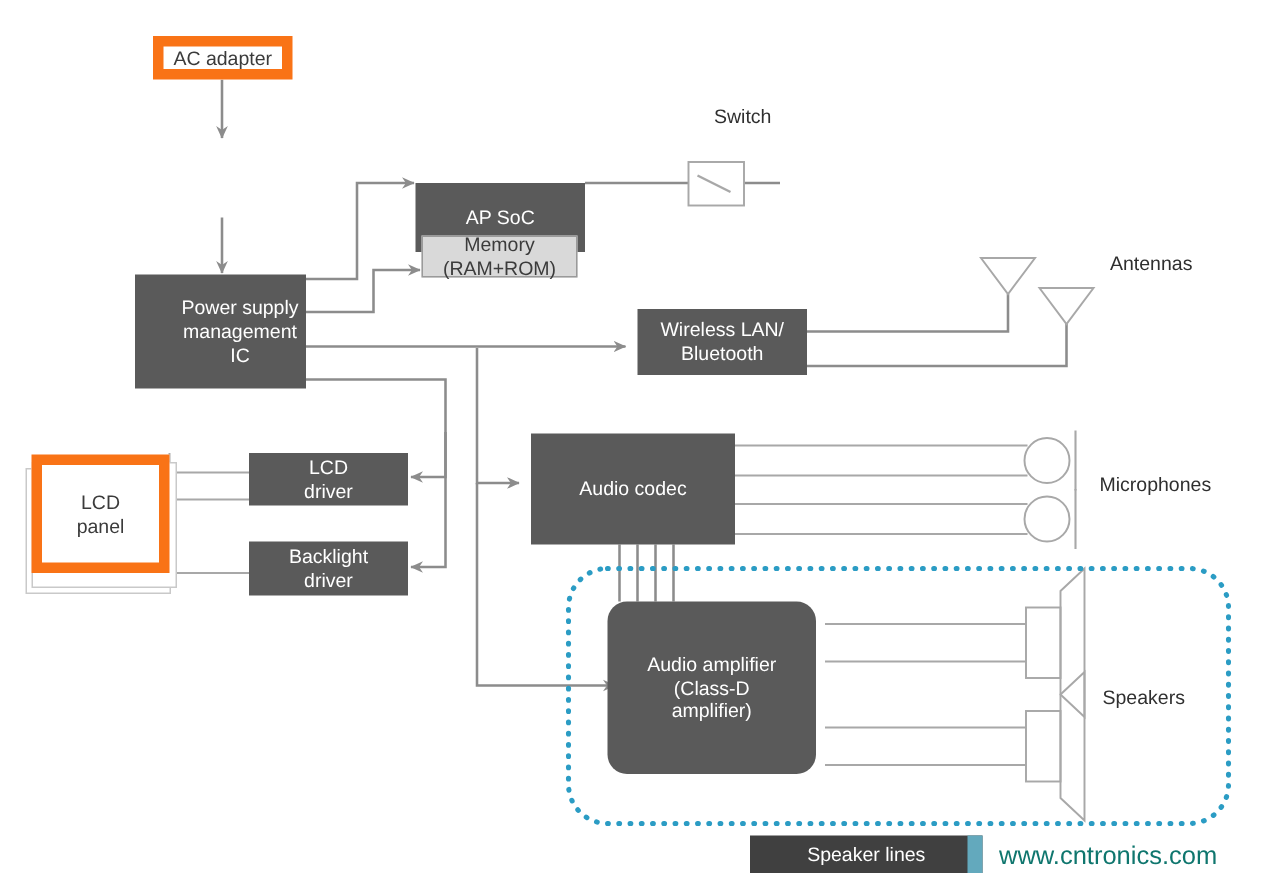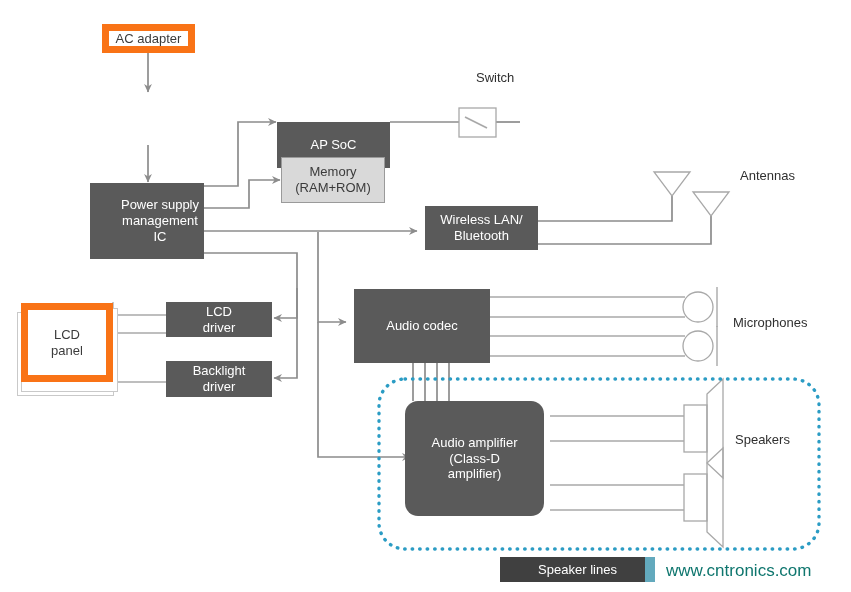--- a/index.html
+++ b/index.html
@@ -181,21 +181,21 @@
   <div class="blk dark" style="left:90px; top:183px; width:114px; height:76px;padding-left:26px;">
     <span>Power supply
 management
 IC</span>
   </div>
 
   <div class="blk dark" style="left:277px; top:99px; width:113px; height:46px;margin-top:23px;">
     <span>AP SoC</span>
   </div>
 
-  <div class="blk light" style="left:281px; top:157px; width:104px; height:46px;justify-content:center;">
+  <div class="blk light" style="left:281px; top:157px; width:104px; height:28px;justify-content:center;">
     <span>Memory
 (RAM+ROM)</span>
   </div>
 
   <div class="blk dark" style="left:425px; top:206px; width:113px; height:44px;">
     <span>Wireless LAN/
 Bluetooth</span>
   </div>
 
   <div class="blk dark" style="left:354px; top:289px; width:136px; height:74px;">
@@ -224,21 +224,21 @@
     <span>Backlight
 driver</span>
   </div>
 
   <div class="lbl" style="left:476px; top:70px;">Switch</div>
 
   <div class="lbl" style="left:740px; top:168px;">Antennas</div>
 
   <div class="lbl" style="left:733px; top:315px;">Microphones</div>
 
-  <div class="lbl" style="left:735px; top:432px;">Speakers</div>
+  <div class="lbl" style="left:735px; top:457px;">Speakers</div>
 
   <div id="legend-chip">
     <span>Speaker lines</span>
   </div>
   <div id="legend-chip-tail"></div>
 
   <div id="watermark">www.cntronics.com</div>
 
 </div>
 

